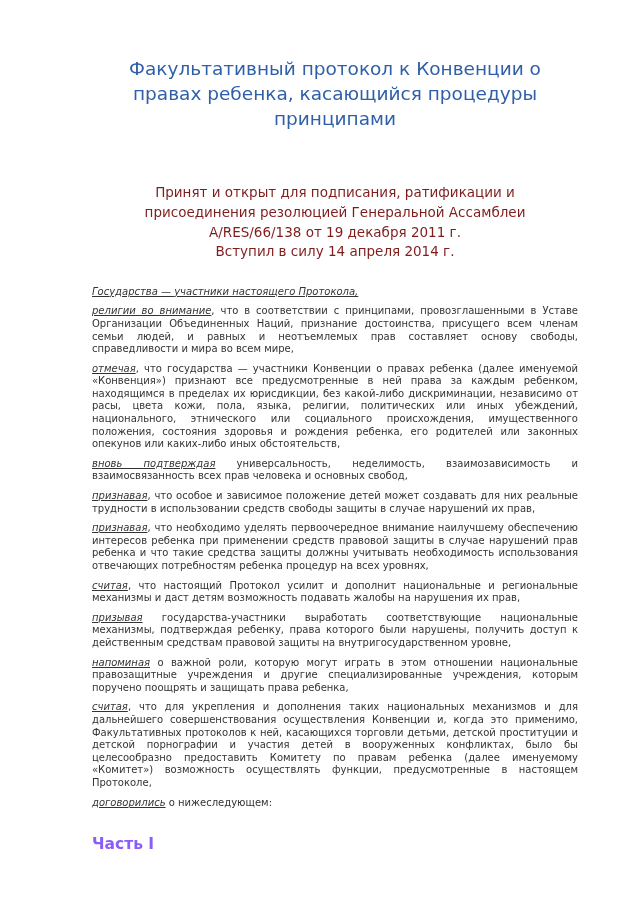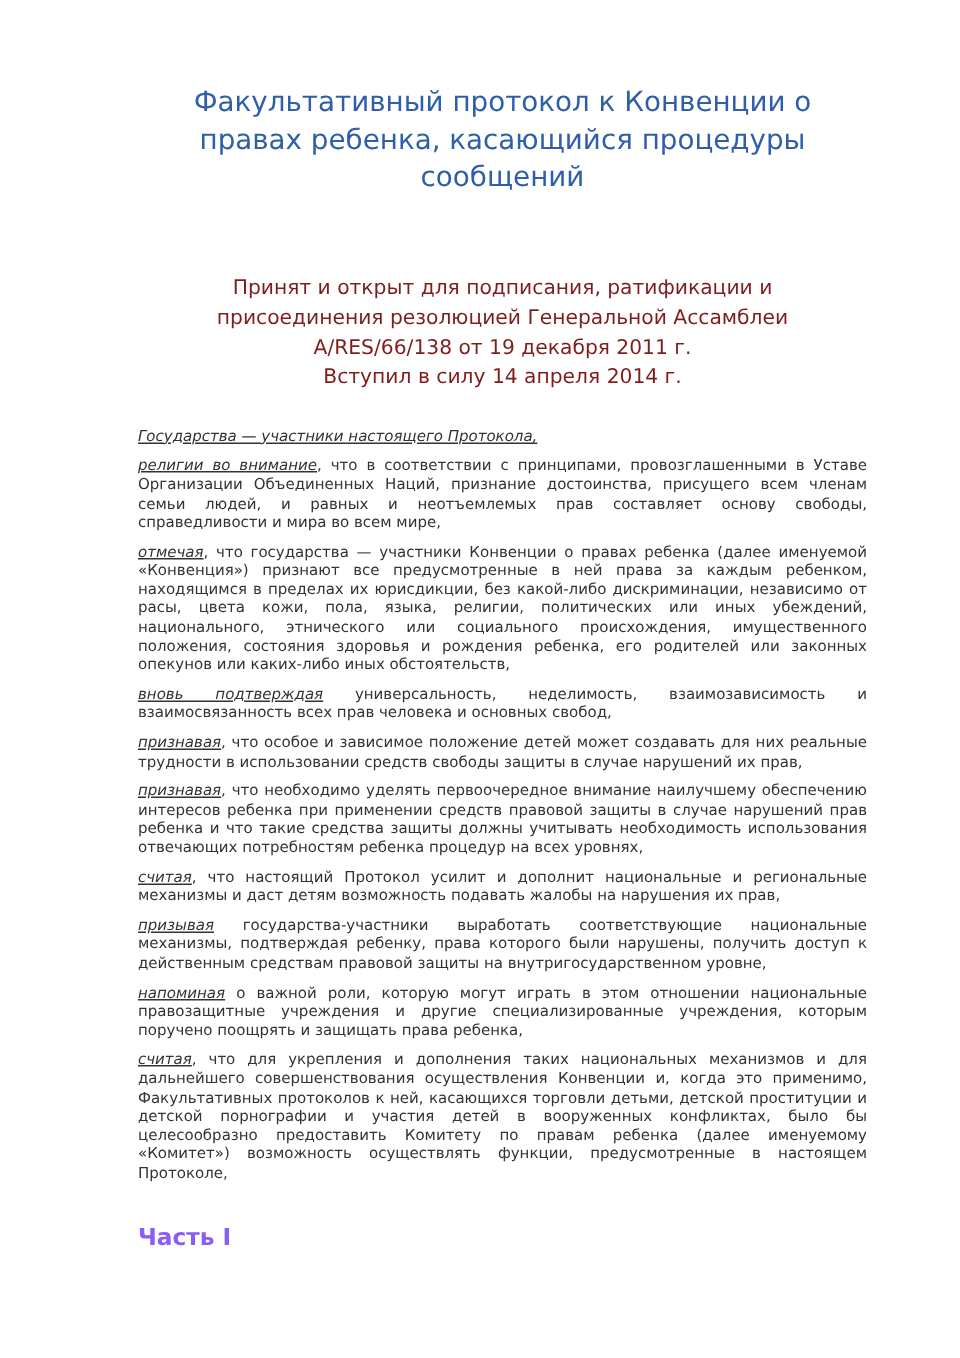--- a/index.html
+++ b/index.html
@@ -53,35 +53,36 @@
     font-size: 15.5px;
     font-weight: 700;
     color: #8b5cf6;
   }
 </style>
 </head>
 <body>
 
 <div class="page">
 
-  <h1 class="title">Факультативный протокол к Конвенции о правах ребенка, касающийся процедуры сообщений</h1>
+  <h1 class="title">Факультативный протокол к Конвенции о правах ребенка, касающийся процедуры принципами</h1>
 
   <p class="adoption">Принят и открыт для подписания, ратификации и
 присоединения резолюцией Генеральной Ассамблеи
 A/RES/66/138 от 19 декабря 2011 г.
 Вступил в силу 14 апреля 2014 г.</p>
 
   <div class="body">
     <p class="para"><span class="lead">Государства — участники настоящего Протокола,</span><span></span></p>
     <p class="para"><span class="lead">религии во внимание</span><span>, что в соответствии с принципами, провозглашенными в Уставе Организации Объединенных Наций, признание достоинства, присущего всем членам семьи людей, и равных и неотъемлемых прав составляет основу свободы, справедливости и мира во всем мире,</span></p>
     <p class="para"><span class="lead">отмечая</span><span>, что государства — участники Конвенции о правах ребенка (далее именуемой «Конвенция») признают все предусмотренные в ней права за каждым ребенком, находящимся в пределах их юрисдикции, без какой-либо дискриминации, независимо от расы, цвета кожи, пола, языка, религии, политических или иных убеждений, национального, этнического или социального происхождения, имущественного положения, состояния здоровья и рождения ребенка, его родителей или законных опекунов или каких-либо иных обстоятельств,</span></p>
     <p class="para"><span class="lead">вновь подтверждая</span><span> универсальность, неделимость, взаимозависимость и взаимосвязанность всех прав человека и основных свобод,</span></p>
     <p class="para"><span class="lead">признавая</span><span>, что особое и зависимое положение детей может создавать для них реальные трудности в использовании средств свободы защиты в случае нарушений их прав,</span></p>
     <p class="para"><span class="lead">признавая</span><span>, что необходимо уделять первоочередное внимание наилучшему обеспечению интересов ребенка при применении средств правовой защиты в случае нарушений прав ребенка и что такие средства защиты должны учитывать необходимость использования отвечающих потребностям ребенка процедур на всех уровнях,</span></p>
     <p class="para"><span class="lead">считая</span><span>, что настоящий Протокол усилит и дополнит национальные и региональные механизмы и даст детям возможность подавать жалобы на нарушения их прав,</span></p>
     <p class="para"><span class="lead">призывая</span><span> государства-участники выработать соответствующие национальные механизмы, подтверждая ребенку, права которого были нарушены, получить доступ к действенным средствам правовой защиты на внутригосударственном уровне,</span></p>
     <p class="para"><span class="lead">напоминая</span><span> о важной роли, которую могут играть в этом отношении национальные правозащитные учреждения и другие специализированные учреждения, которым поручено поощрять и защищать права ребенка,</span></p>
     <p class="para"><span class="lead">считая</span><span>, что для укрепления и дополнения таких национальных механизмов и для дальнейшего совершенствования осуществления Конвенции и, когда это применимо, Факультативных протоколов к ней, касающихся торговли детьми, детской проституции и детской порнографии и участия детей в вооруженных конфликтах, было бы целесообразно предоставить Комитету по правам ребенка (далее именуемому «Комитет») возможность осуществлять функции, предусмотренные в настоящем Протоколе,</span></p>
+    <p class="para"><span class="lead">договорились</span><span> о нижеследующем:</span></p>
   </div>
 
   <h2 class="part">Часть I</h2>
 
 </div>
 
 </body></html>

